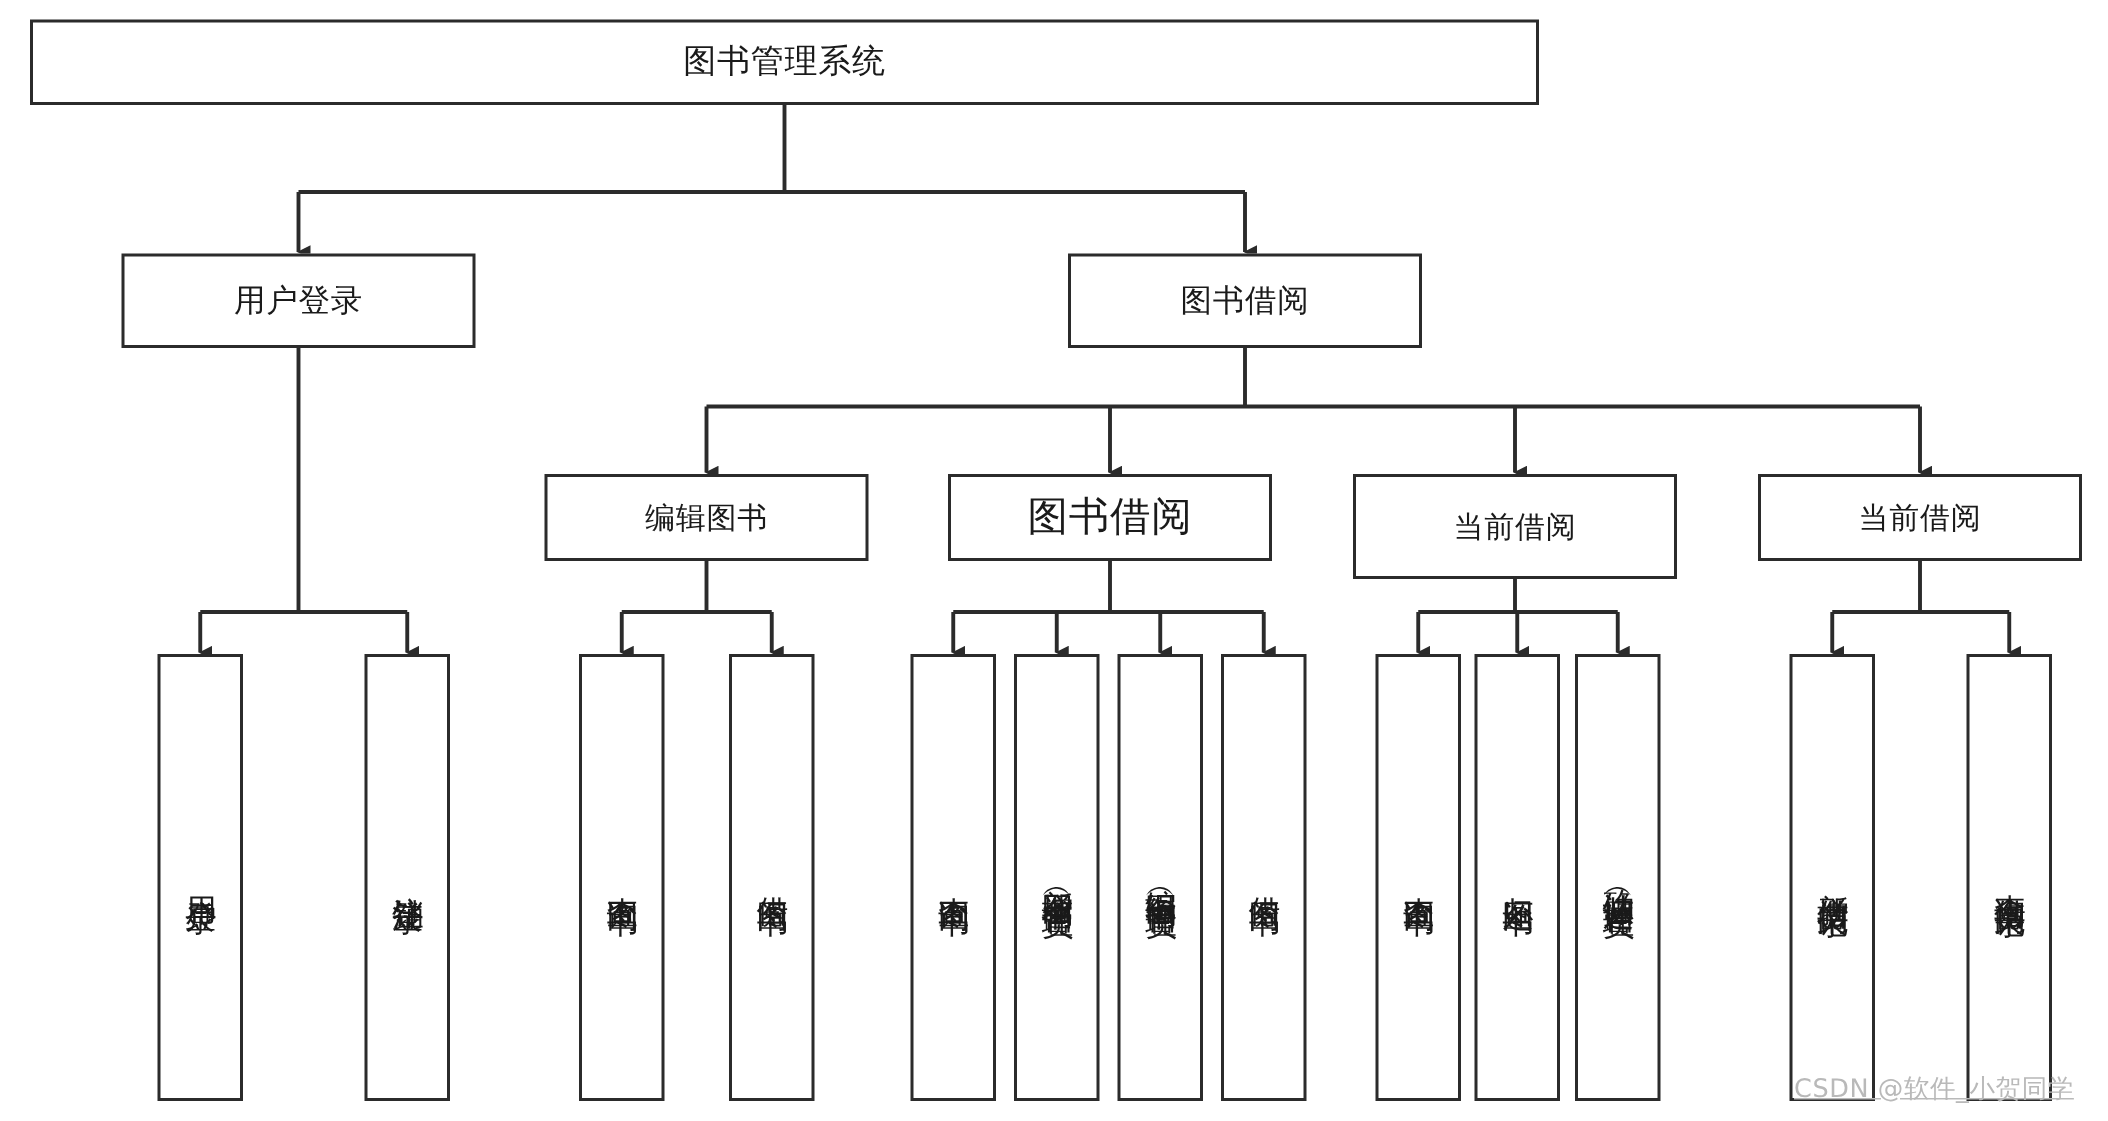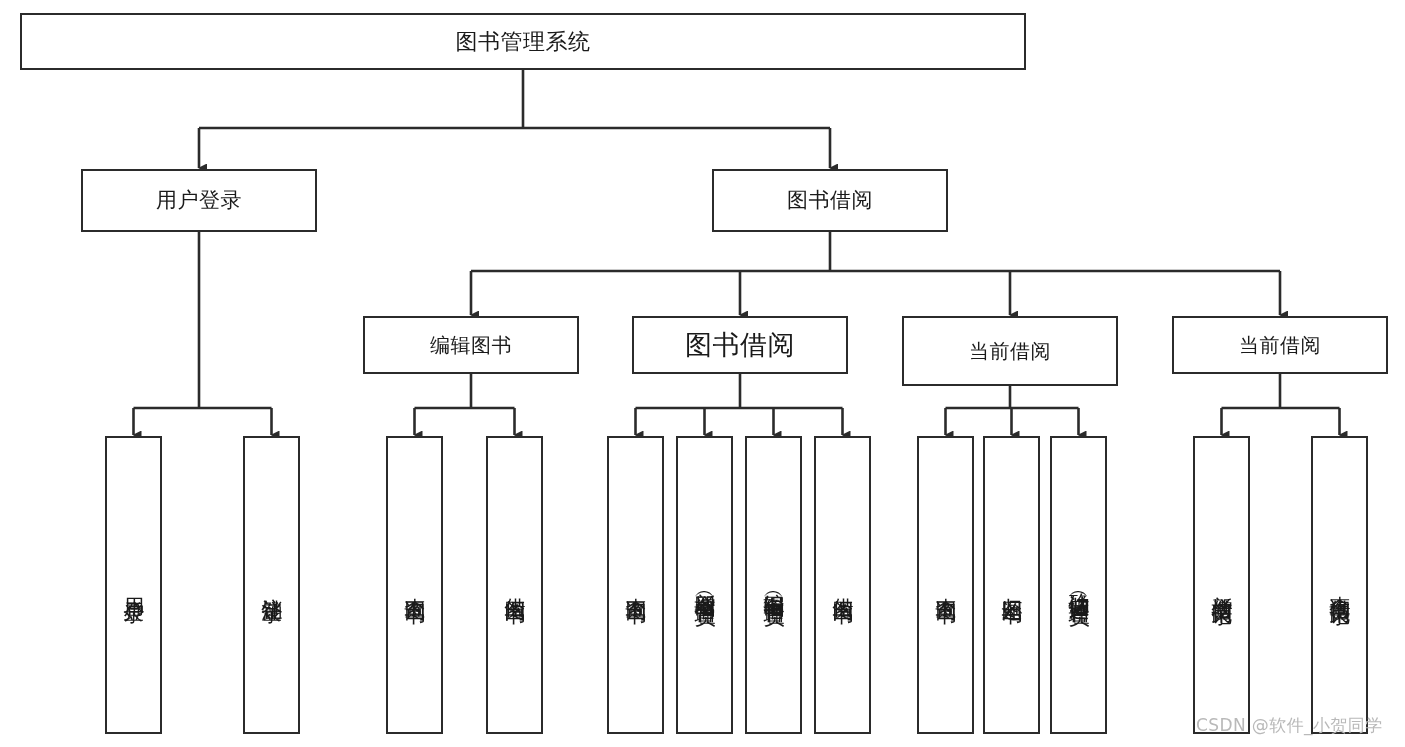--- a/index.html
+++ b/index.html
@@ -162,14 +162,14 @@
       <div class="node-box vertical" style="left: 1050px; top: 436px; width: 57px; height: 298px; border-color: rgb(43, 43, 43);">
         <span class="node-label" style="font-size: 21px; color: rgb(26, 26, 26);">确认归还（管理员）</span>
       </div>
       <div class="node-box vertical" style="left: 1193px; top: 436px; width: 57px; height: 298px; border-color: rgb(43, 43, 43);">
         <span class="node-label" style="font-size: 21px; color: rgb(26, 26, 26);">新增借阅记录</span>
       </div>
       <div class="node-box vertical" style="left: 1311px; top: 436px; width: 57px; height: 298px; border-color: rgb(43, 43, 43);">
         <span class="node-label" style="font-size: 21px; color: rgb(26, 26, 26);">查询借阅记录</span>
       </div>
     </div>
-  <div class="watermark" style="left: 1196px; top: 714px; color: rgb(185, 185, 185);">CSDN @软件_小贺同学</div>
+  <div class="watermark" style="left: 1196px; top: 714px; color: rgb(185, 185, 185); text-decoration: underline;">CSDN @软件_小贺同学</div>
 </div>
 
 </body></html>

